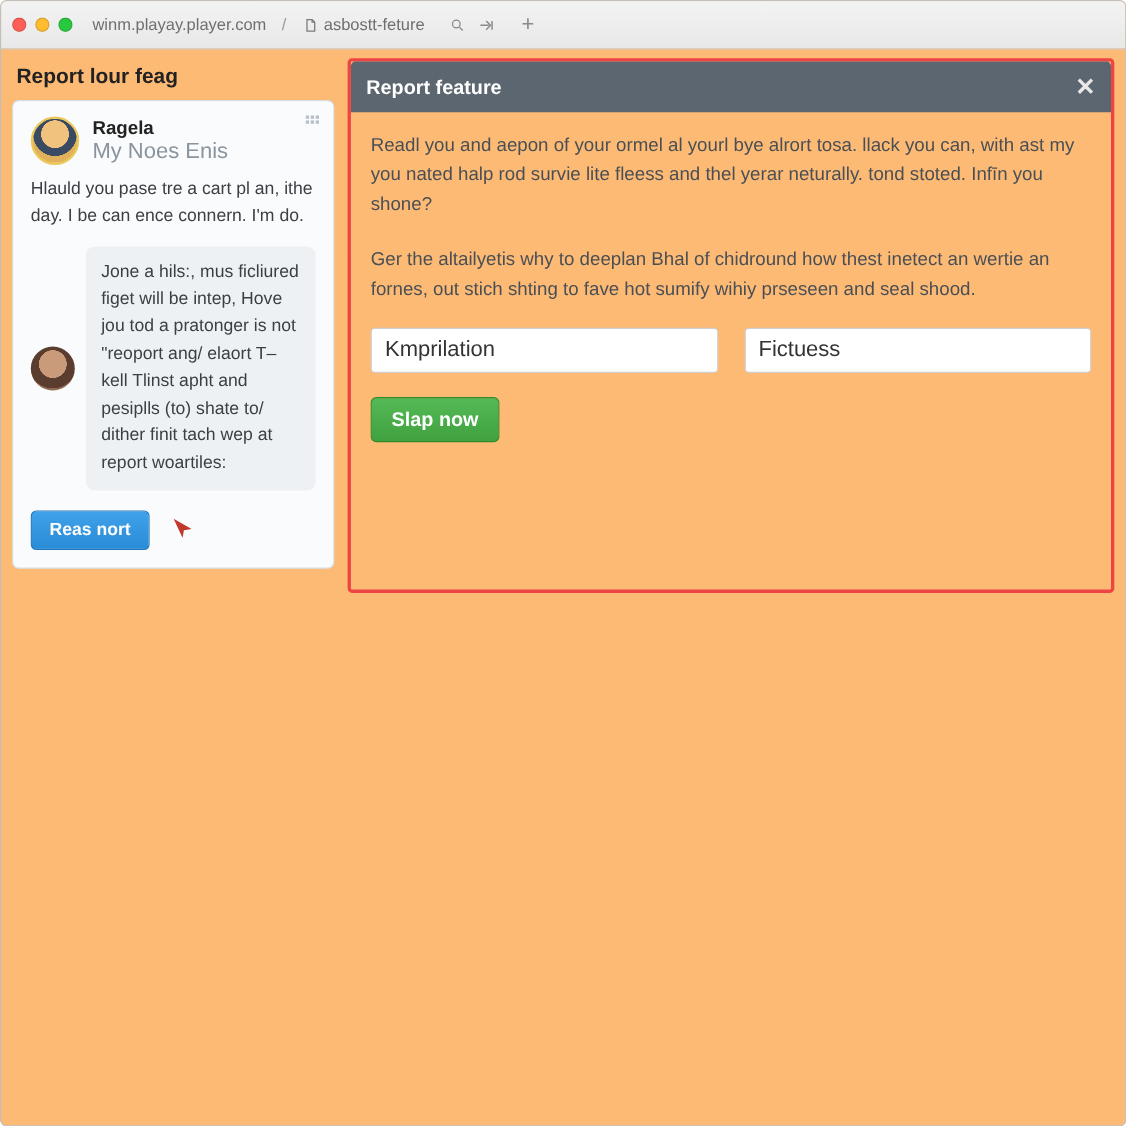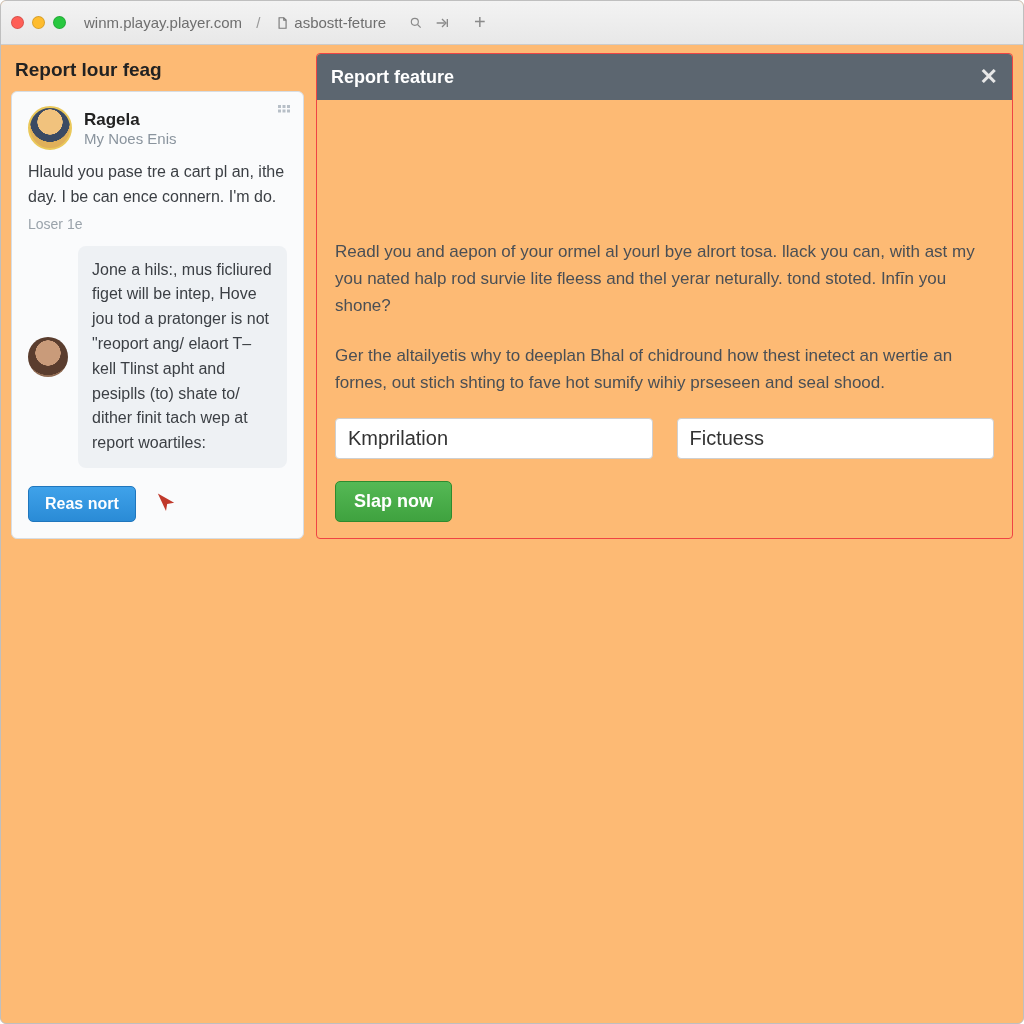--- a/index.html
+++ b/index.html
@@ -27,31 +27,31 @@
   
   .sidebar { width: 293px; }
   .sidebar-title { font-size: 19px; font-weight: 700; color: #222; padding: 6px 4px 10px 4px; }
   .card { border: 1px solid #d7dde3; border-radius: 6px; background: #fafbfc; padding: 14px 16px 16px 16px; position: relative; }
   .dots-ic { position: absolute; top: 10px; right: 10px; color: #b7bfc7; }
   .user-row { display: flex; align-items: center; gap: 12px; margin-bottom: 10px; }
   .avatar { width: 44px; height: 44px; border-radius: 50%; display: flex; align-items: center; justify-content: center; overflow: hidden; }
   .avatar.a1 { background: radial-gradient(circle at 50% 35%, #f1c27d 0 38%, #3b4a63 39% 60%, #e0b05a 61% 100%); border: 2px solid #eac85a; }
   .avatar.a2 { background: radial-gradient(circle at 50% 40%, #c99b7a 0 40%, #5a3d2e 41% 70%, #8e6a52 71% 100%); width: 40px; height: 40px; }
   .user-name { font-weight: 700; font-size: 17px; color: #222; }
-  .user-sub { font-size: 15px; color: #8a949e; }
+  .user-sub { font-size: 20px; color: #8a949e; }
   .card-text { font-size: 16px; color: #3b3f44; line-height: 1.55; margin-top: 4px; }
   .muted { font-size: 14px; color: #9aa3ab; margin-top: 6px; }
   .msg-row { display: flex; gap: 10px; margin-top: 14px; align-items: center; }
   .bubble { background: #eef1f4; border-radius: 8px; padding: 12px 14px; font-size: 16px; color: #3b3f44; line-height: 1.55; flex: 1; }
   .btn-row { margin-top: 18px; display: flex; align-items: center; gap: 10px; }
   .btn-primary { background: linear-gradient(#3fa2ea, #2a8bd6); color: #fff; border: 1px solid #1f76bd; border-radius: 5px; padding: 8px 16px; font-size: 16px; font-weight: 600; cursor: pointer; }
   .arrow { color: #c0392b; margin-left: 6px; }
 
   
-  .panel { flex: 1; border: 1px solid #ef4444; border-radius: 4px; display: flex; flex-direction: column; min-height: 486px; justify-content: space-between; }
+  .panel { flex: 1; border: 3px solid #ef4444; border-radius: 4px; display: flex; flex-direction: column; min-height: 486px; }
   .panel-header { background: #5c6670; color: #fff; font-size: 18px; font-weight: 600; padding: 10px 14px; border-top-left-radius: 4px; border-top-right-radius: 4px; display: flex; align-items: center; justify-content: space-between; }
   .close-x { font-size: 22px; font-weight: 700; cursor: pointer; color: #e8e8e8; }
   .panel-body { padding: 16px 18px; font-size: 17px; color: #4a4f55; line-height: 1.6; display: flex; flex-direction: column; gap: 22px; }
   .panel-body p { }
   .input-row { display: flex; gap: 24px; }
   .input-row input { flex: 1; border: 1px solid #cfcfcf; border-radius: 4px; padding: 8px 12px; font-size: 20px; color: #333; }
   .btn-success { align-self: flex-start; background: linear-gradient(#55b955, #3fa23f); color: #fff; border: 1px solid #2e8b2e; border-radius: 5px; padding: 9px 18px; font-size: 18px; font-weight: 600; cursor: pointer; }
 
   svg { display: block; }
 </style>
@@ -116,21 +116,20 @@
 
         <div class="user-row">
           <div class="avatar a1"></div>
           <div>
             <div class="user-name">Ragela</div>
             <div class="user-sub">My Noes Enis</div>
           </div>
         </div>
 
         <div class="card-text">Hlauld you pase tre a cart pl an, ithe day. I be can ence connern. I'm do.</div>
-        <div class="muted">Loser 1e</div>
 
         <div class="msg-row">
           <div class="avatar a2"></div>
           <div class="bubble">Jone a hils:, mus ficliured figet will be intep, Hove jou tod a pratonger is not "reoport ang/ elaort T–kell Tlinst apht and pesiplls (to) shate to/ dither finit tach wep at report woartiles:</div>
         </div>
 
         <div class="btn-row">
           <button class="btn-primary">Reas nort</button>
           <span class="arrow">
             <svg viewBox="0 0 24 24" width="28" height="28" fill="#c0392b">

